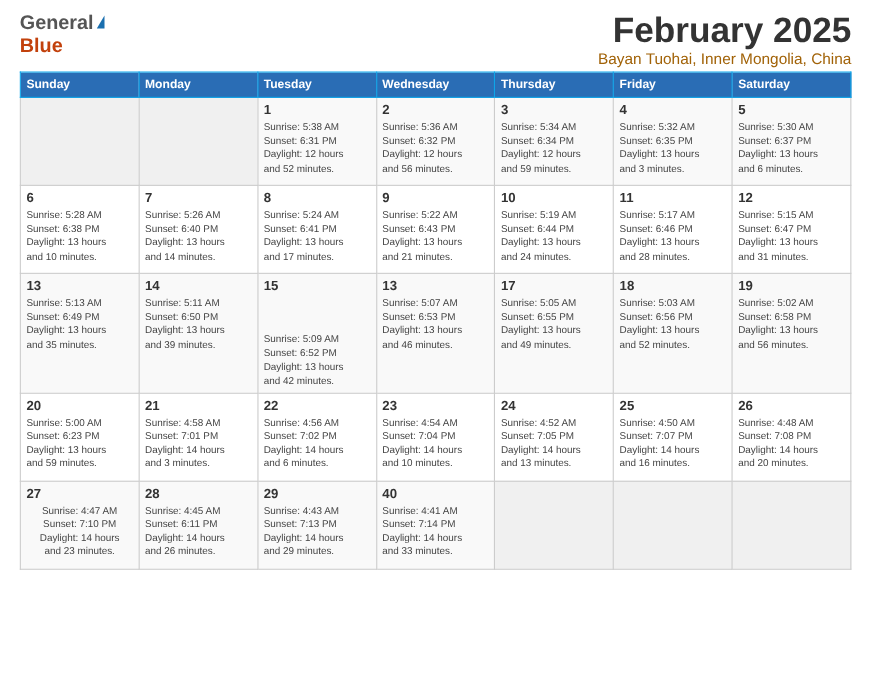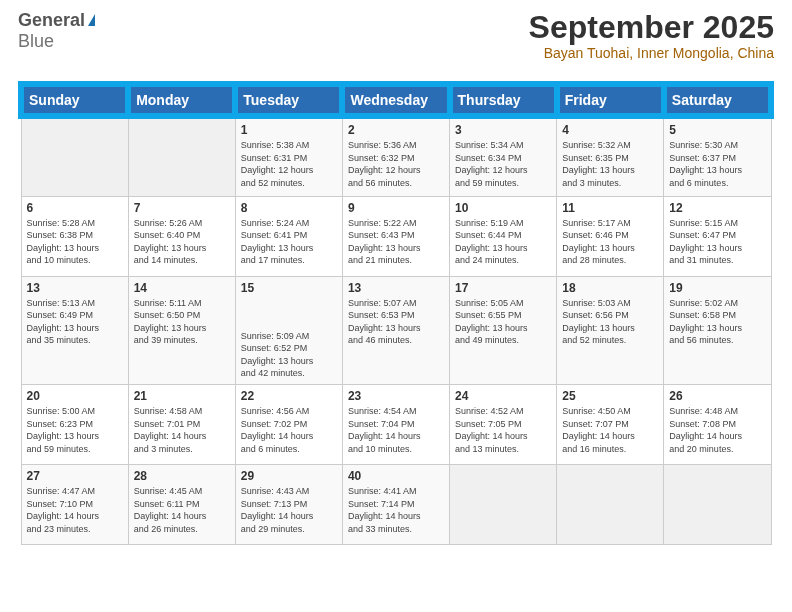--- a/index.html
+++ b/index.html
@@ -11,21 +11,21 @@
       overflow: hidden;
     }
     .page {
       width: 792px;
       padding: 10px 18px 10px 18px;
     }
     .header {
       display: flex;
       align-items: flex-start;
       justify-content: space-between;
-      margin-bottom: 20px;
+      margin-bottom: 4px;
     }
     .logo {
       display: flex;
       flex-direction: column;
       align-items: flex-start;
     }
     .logo-text-row {
       display: flex;
       align-items: center;
     }
@@ -44,25 +44,25 @@
       font-weight: normal;
     }
     table {
       width: 100%;
       border-collapse: collapse;
       table-layout: fixed;
     }
     thead tr th {
       background-color: #2a6db5;
       color: #fff;
-      font-size: 14px;
+      font-size: 11px;
       font-weight: bold;
       padding: 5px 5px;
       text-align: left;
-      border: 6px solid #0ea5e9;
+      border: 1px solid #0ea5e9;
     }
     tbody tr td {
       vertical-align: top;
       font-size: 9.5px;
       color: #333;
       padding: 4px 5px;
       border: 1px solid #ccc;
       height: 80px;
       background: #fff;
     }
@@ -89,25 +89,25 @@
 <body>
 
 <div class="page">
   <div class="header">
     <div class="logo">
       <div class="logo-text-row">
         <span style="font-size:18px;font-weight:bold;color:#555;">General</span>
         <span style="display:inline-block;margin-left:3px;width:0;height:0;border-left:7px solid transparent;border-right:0px solid transparent;border-bottom:12px solid #1a6faf;vertical-align:middle;position:relative;top:-1px;"></span>
       </div>
       <div>
-        <span style="font-size:18px;font-weight:normal;color:#737373;">Blue</span>
+        <span style="font-size:18px;font-weight:bold;color:#c2410c;">Blue</span>
       </div>
     </div>
     <div class="title-block">
-      <div class="title-month">September 2025</div>
+      <div class="title-month">February 2025</div>
       <div class="title-location">Bayan Tuohai, Inner Mongolia, China</div>
     </div>
   </div>
 
   <table>
     <thead>
       <tr>
       <th>Sunday</th>
           <th>Monday</th>
           <th>Tuesday</th>
@@ -306,21 +306,21 @@
             <span class="day-number">26</span>
             <div class="day-info" style="white-space: pre-line;">Sunrise: 4:48 AM
 Sunset: 7:08 PM
 Daylight: 14 hours
 and 20 minutes.</div>
           </td>
         </tr>
         <tr>
           <td>
             <span class="day-number">27</span>
-            <div class="day-info" style="white-space: pre-line;">Sunrise: 4:47 AM
+            <div class="day-info" style="white-space: pre-line; text-align: center;">Sunrise: 4:47 AM
 Sunset: 7:10 PM
 Daylight: 14 hours
 and 23 minutes.</div>
           </td>
           <td>
             <span class="day-number">28</span>
             <div class="day-info" style="white-space: pre-line;">Sunrise: 4:45 AM
 Sunset: 6:11 PM
 Daylight: 14 hours
 and 26 minutes.</div>

